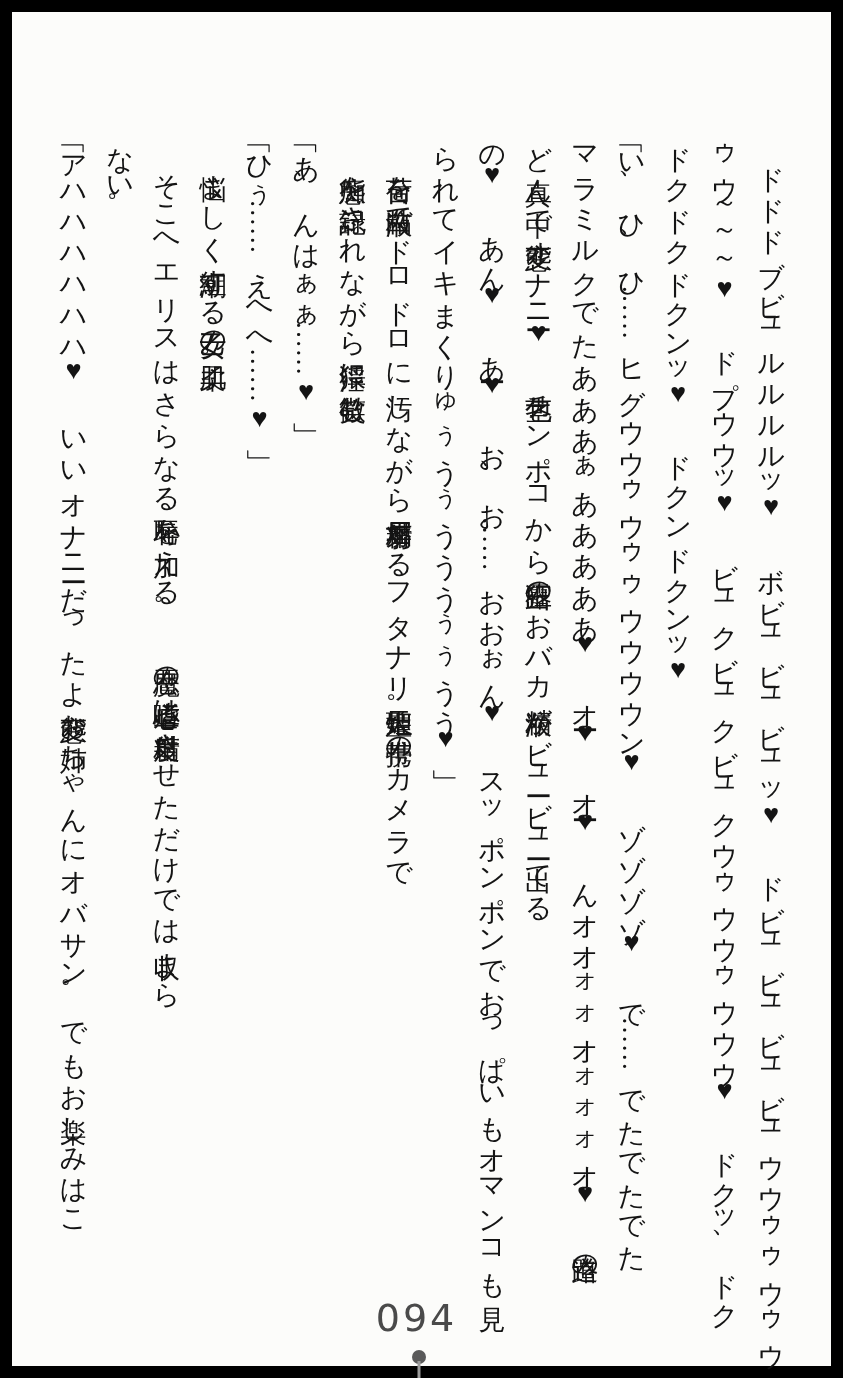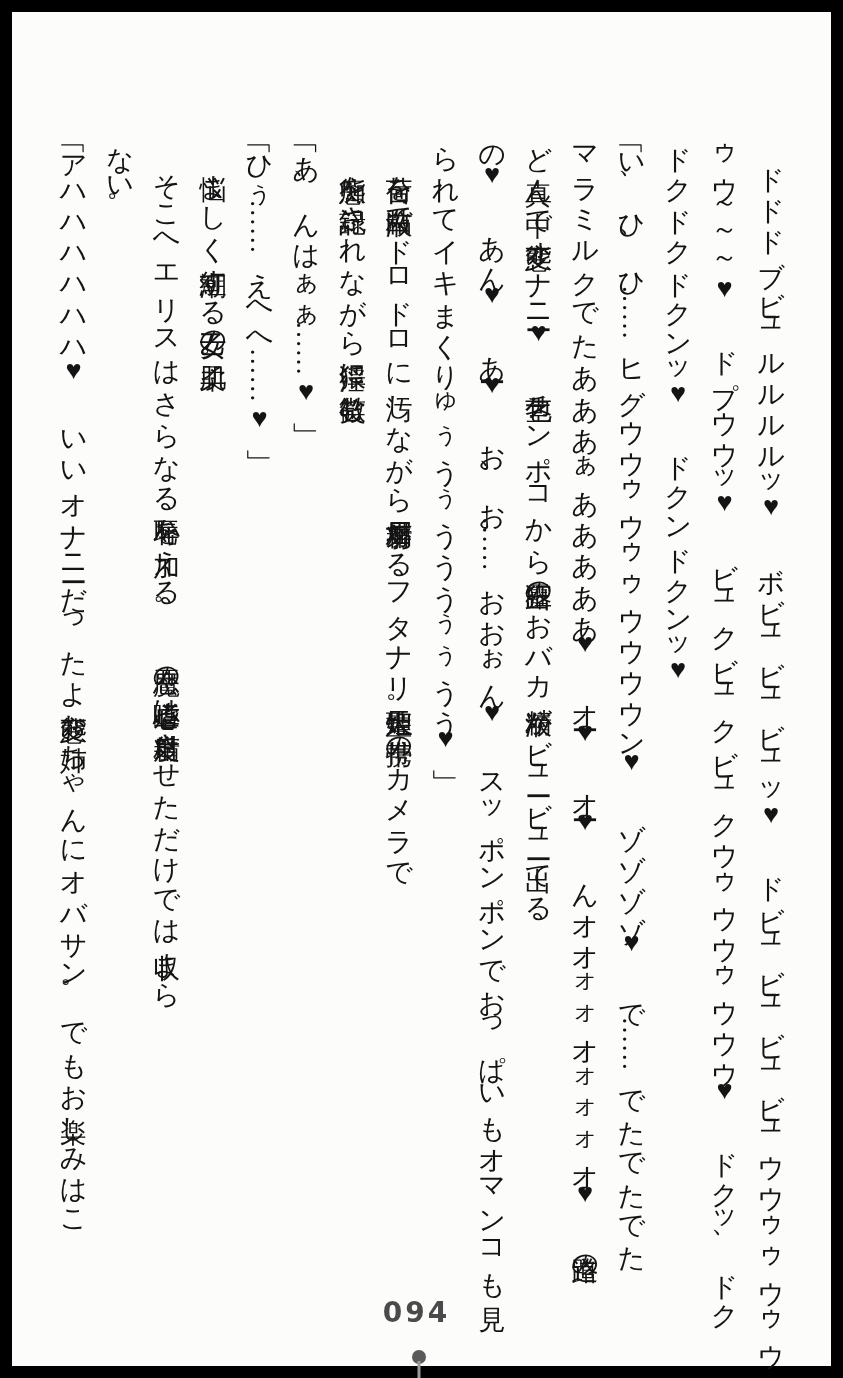--- a/index.html
+++ b/index.html
@@ -36,22 +36,22 @@
   .ind-a { text-indent:20px; }     
   .ind-b { text-indent:8px;  }     
   .ind-c { text-indent:27px; }     
 
   
   .pagenum {
     position:absolute;
     left:calc(50% - 5px); top:1284px;
     transform:translateX(-50%);
     font-family:"DejaVu Sans","Liberation Sans",sans-serif;
-    font-weight:700;
-    font-size:28px;
+    font-weight:400;
+    font-size:38px;
     letter-spacing:3px;
     color:#4a4a4a;
   }
   .footer-dot {
     position:absolute;
     left:calc(50% - 3px); top:1338px;
     transform:translateX(-50%);
     width:14px; height:14px;
     border-radius:50%;
     background:#5a5a5a;

